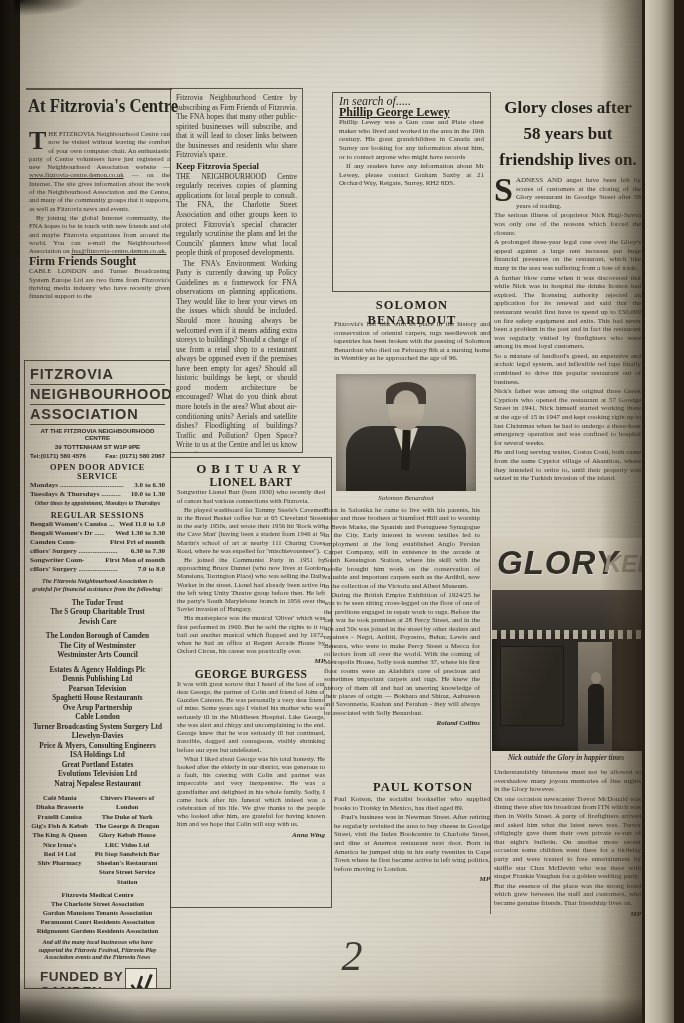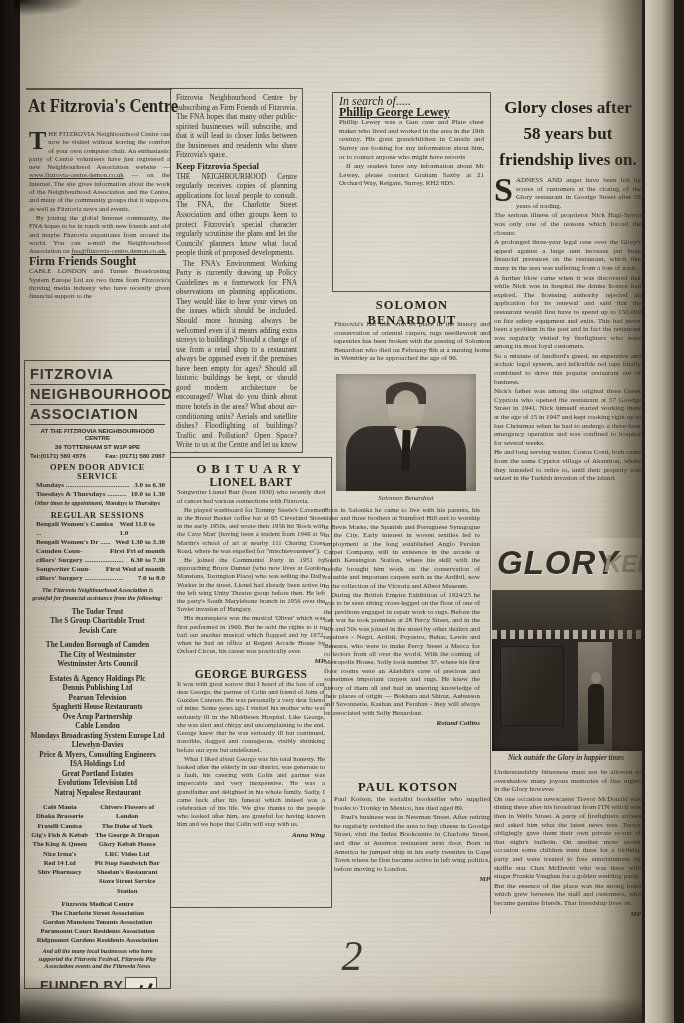--- a/index.html
+++ b/index.html
@@ -46,21 +46,21 @@
   
   .fna-box { left:24px; top:360px; width:147px; height:629px; border:1.5px solid #4d4739;
              padding:4px 5px; color:#2f2c26; overflow:hidden; }
   .fna-title-line { font-family:"Liberation Sans", sans-serif; font-weight:bold; font-size:14.5px;
              letter-spacing:.8px; color:#39352c; border-bottom:1px solid #4d4739; padding:1px 0 2px; }
   .fna-addr { font-family:"Liberation Sans", sans-serif; font-weight:bold; font-size:6.2px;
              text-align:center; margin-top:2px; }
   .fna-telfax { display:flex; justify-content:space-between; font-family:"Liberation Sans", sans-serif;
              font-weight:bold; font-size:6.2px; margin-top:2px; }
   .fna-sec-title { font-weight:bold; font-size:8.4px; letter-spacing:.6px; text-align:center; margin-top:4px; }
-  .leader-row { display:flex; justify-content:space-between; font-weight:bold; font-size:7.1px; line-height:9px;margin-left:6px; }
+  .leader-row { display:flex; justify-content:space-between; font-weight:bold; font-size:7.1px; line-height:9px; }
   .fna-note { font-style:italic; font-weight:bold; font-size:5.9px; text-align:center; line-height:7.4px; margin-top:1px; }
   .fna-grateful { font-style:italic; font-weight:bold; font-size:6.1px; text-align:center; line-height:7.6px; margin:4px 2px; }
   .sup-group { font-weight:bold; font-size:7.3px; line-height:9.5px; text-align:center; margin-bottom:5px; }
   .local-cols { display:flex; margin-bottom:4px; }
   .local-col { font-weight:bold; font-size:6.7px; line-height:9.3px; text-align:center; }
   .local-col.l { width:44%; } .local-col.r { width:56%; }
   .assoc-list { font-weight:bold; font-size:6.7px; line-height:9px; text-align:center; margin-bottom:4px; }
   .funded-row { display:flex; align-items:center; justify-content:space-between; padding:2px 8px 0 10px; }
   .funded-text { font-family:"Liberation Sans", sans-serif; font-weight:bold; font-size:13.5px;
                  line-height:15px; letter-spacing:.5px; color:#3a362e; }
@@ -92,21 +92,21 @@
               background:radial-gradient(ellipse at 50% 100%, transparent 42%, #433c35 46%); }
   .ben-suit { position:absolute; left:10px; top:52px; width:120px; height:65px;
               border-radius:26px 26px 0 0; background:linear-gradient(#35312c,#27231f); }
   .ben-shirt { position:absolute; left:58px; top:54px; width:24px; height:34px;
               background:#cfc9bb; clip-path:polygon(0 0,100% 0,50% 100%); }
   .ben-tie { position:absolute; left:66px; top:56px; width:8px; height:40px; background:#211e1a;
               transform:rotate(2deg); }
   .photo-caption { text-align:center; font-style:italic; font-size:7px; color:#33302a; }
   .ben-caption { left:330px; top:494px; width:152px; }
   .ben-body { left:324px; top:506px; width:156px; height:268px; font-size:6.9px; line-height:8.4px;font-family:Liberation Serif, serif; }
-  .kotson-head { left:330px; top:780px; width:156px; }
+  .kotson-head { left:345px; top:780px; width:156px; }
   .kotson-body { left:334px; top:795px; width:156px; height:122px; font-size:7px; line-height:8.6px; }
   .col34-rule { left:490px; top:292px; height:622px; }
 
   
   .glory-headline { left:494px; top:95px; width:148px; text-align:center; font-weight:bold;
                     color:#25221d; font-size:17px; line-height:26px; }
   .glory-body1 { left:494px; top:176px; width:147px; height:360px; font-size:7px; line-height:8.6px; }
   .glory-body1 .dropcap { font-size:34px; line-height:27px; padding-right:3px; }
   .glory-photo { left:492px; top:538px; width:150px; height:213px; overflow:hidden; background:#2c2823;
                  box-shadow:inset 0 0 10px rgba(0,0,0,.5); }
@@ -191,21 +191,21 @@
         <div class="leader-row">
           <span>Camden Coun-</span>
           <span>First Fri of month</span>
         </div>
         <div class="leader-row">
           <span>cillors' Surgery ......................</span>
           <span>6.30 to 7.30</span>
         </div>
         <div class="leader-row">
           <span>Songwriter Coun-</span>
-          <span>First Wed of month</span>
+          <span>First Mon of month</span>
         </div>
         <div class="leader-row">
           <span>cillors' Surgery ......................</span>
           <span>7.0 to 8.0</span>
         </div>
       </div>
     <div class="fna-grateful">The Fitzrovia Neighbourhood Association is grateful for financial assistance from the following:</div>
     <div class="sup-group">
 
     <div>The Tudor Trust</div>
@@ -219,21 +219,21 @@
         <div>Westminster Arts Council</div>
       </div>
     <div class="sup-group">
 
     <div>Estates &amp; Agency Holdings Plc</div>
         <div>Dennis Publishing Ltd</div>
         <div>Pearson Television</div>
         <div>Spaghetti House Restaurants</div>
         <div>Ove Arup Partnership</div>
         <div>Cable London</div>
-        <div>Mondays Broadcasting System Europe Ltd</div>
+        <div>Turner Broadcasting System Surgery Ltd</div>
         <div>Llewelyn-Davies</div>
         <div>Price &amp; Myers, Consulting Engineers</div>
         <div>ISA Holdings Ltd</div>
         <div>Great Portland Estates</div>
         <div>Evolutions Television Ltd</div>
         <div>Natraj Nepalese Restaurant</div>
       </div>
     <div class="local-cols">
       <div class="local-col l">
 

